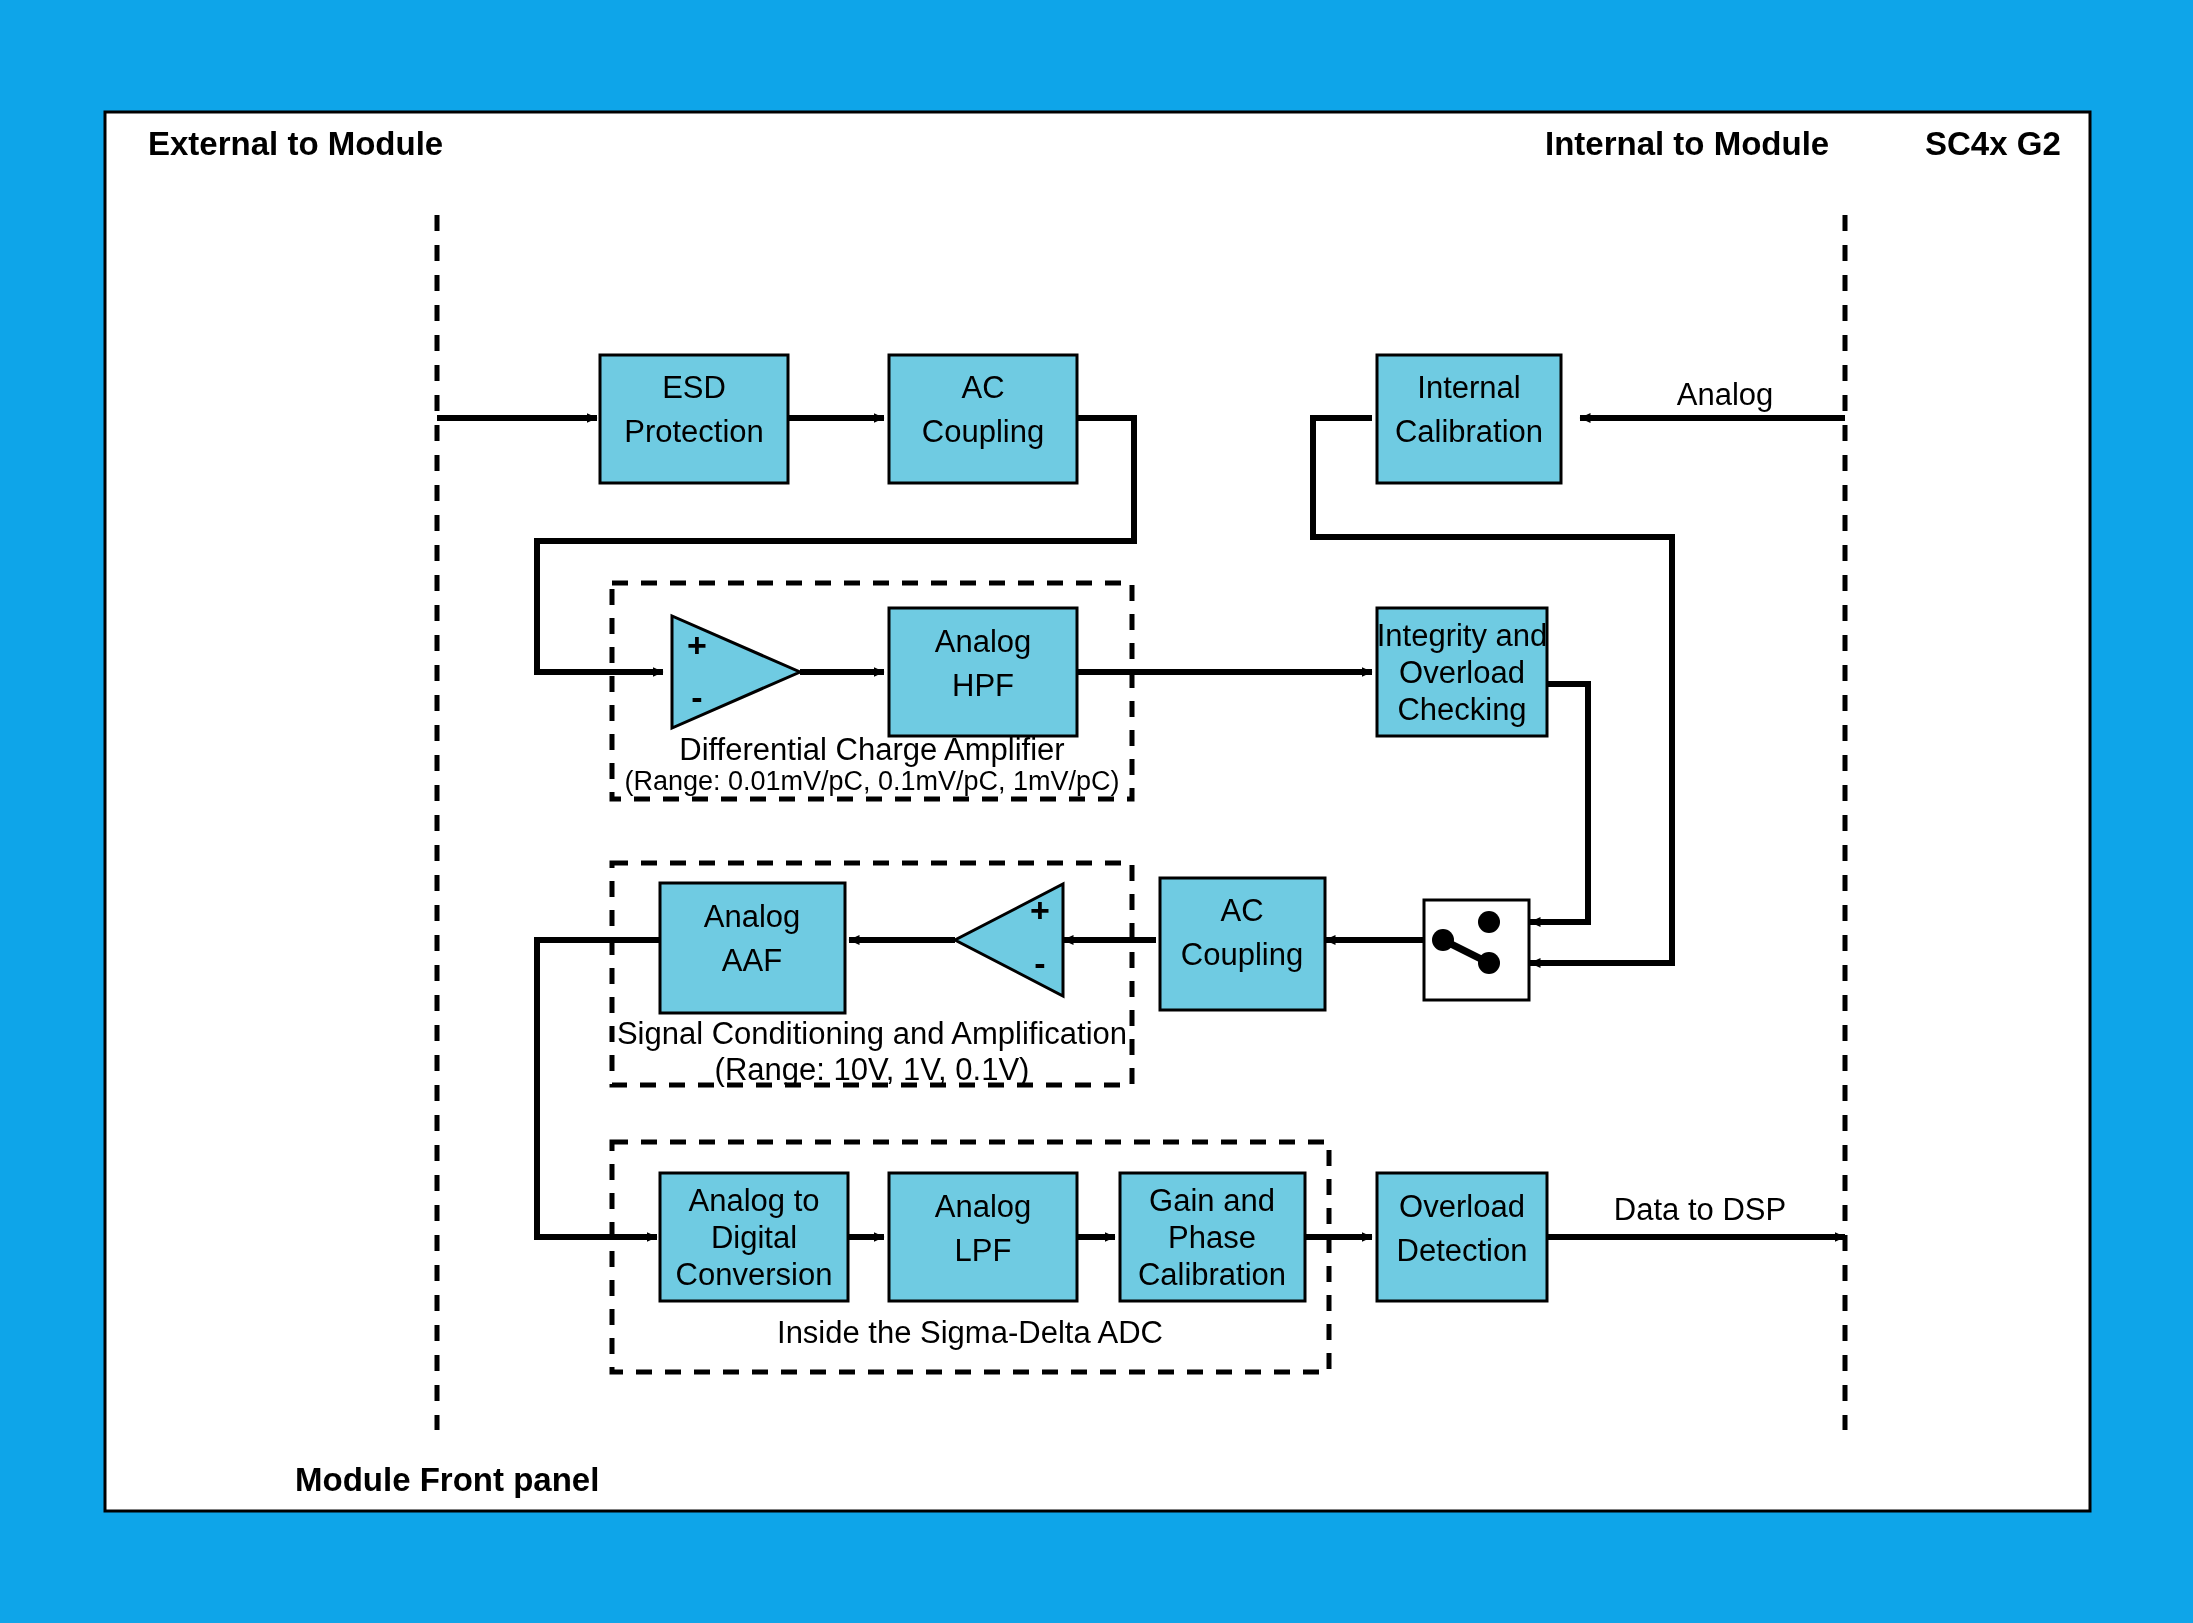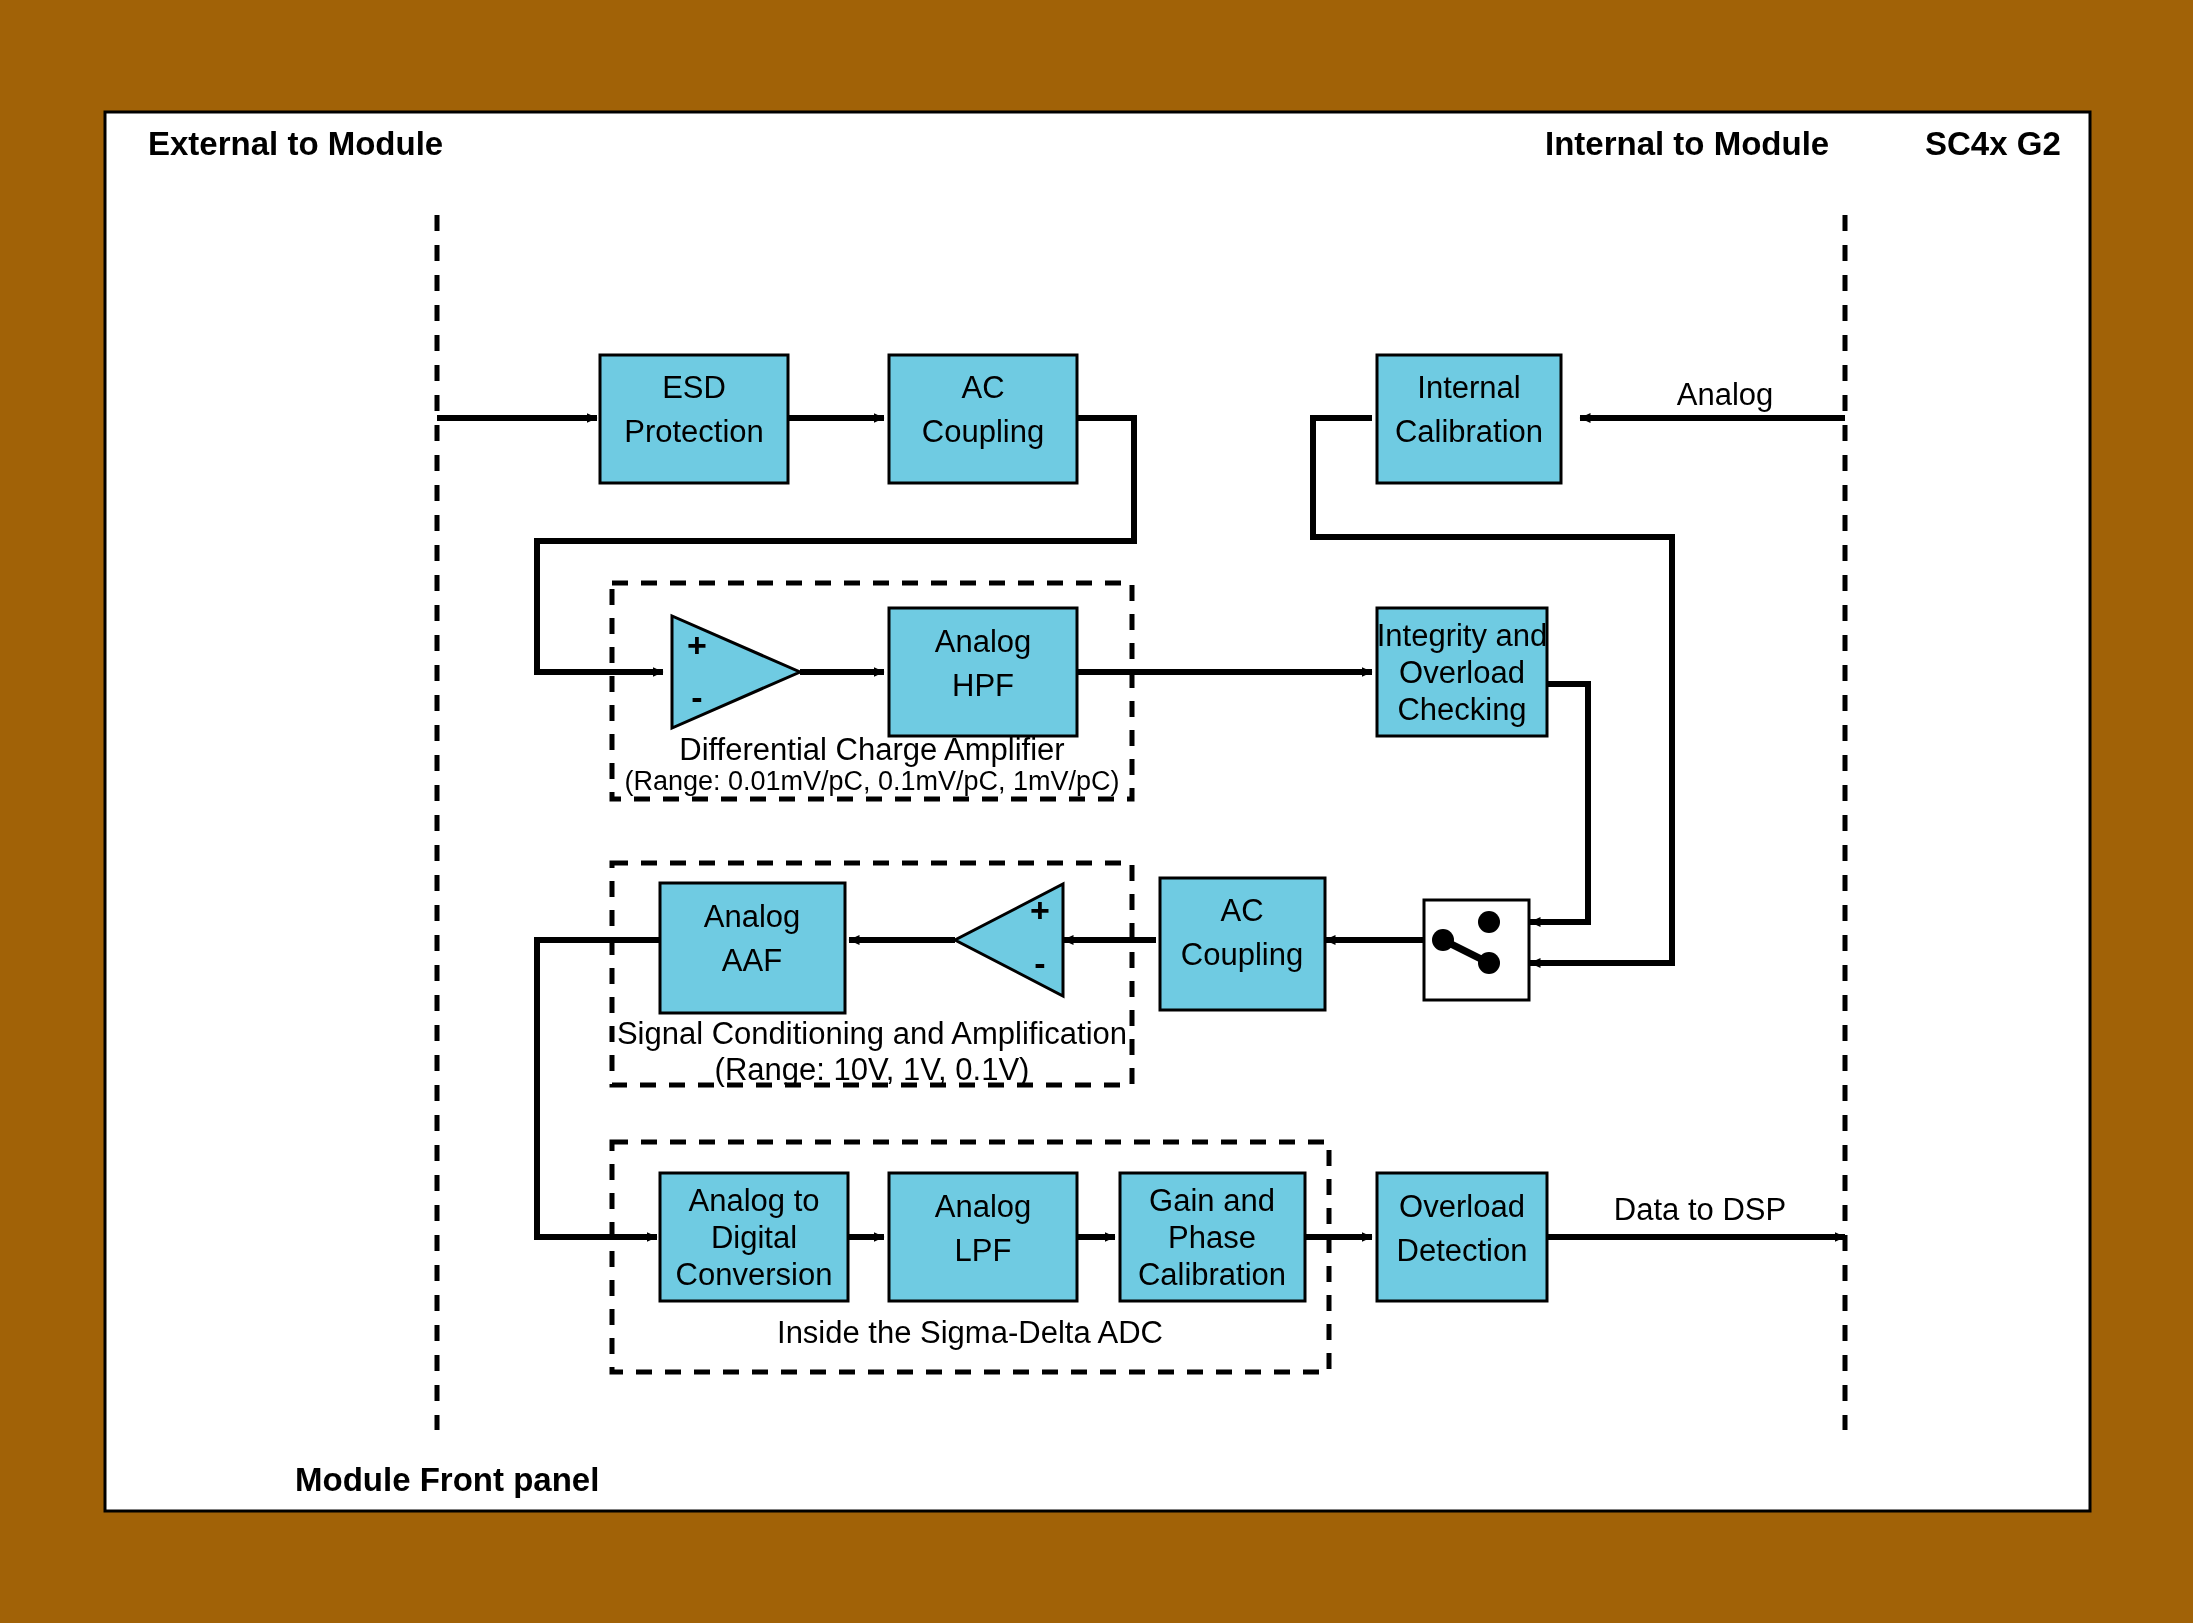--- a/index.html
+++ b/index.html
@@ -10,21 +10,21 @@
   body {
     width: 2193px;
     height: 1623px;
     font-family: "Liberation Sans", sans-serif;
     overflow: hidden;
   }
   #stage {
     position: relative;
     width: 2193px;
     height: 1623px;
-    background: #a16207;
+    background: #0ea5e9;
   }
   svg.diagram {
     position: absolute;
     top: 0;
     left: 0;
     width: 2193px;
     height: 1623px;
   }
   .blk-text {
     font-family: "Liberation Sans", sans-serif;

